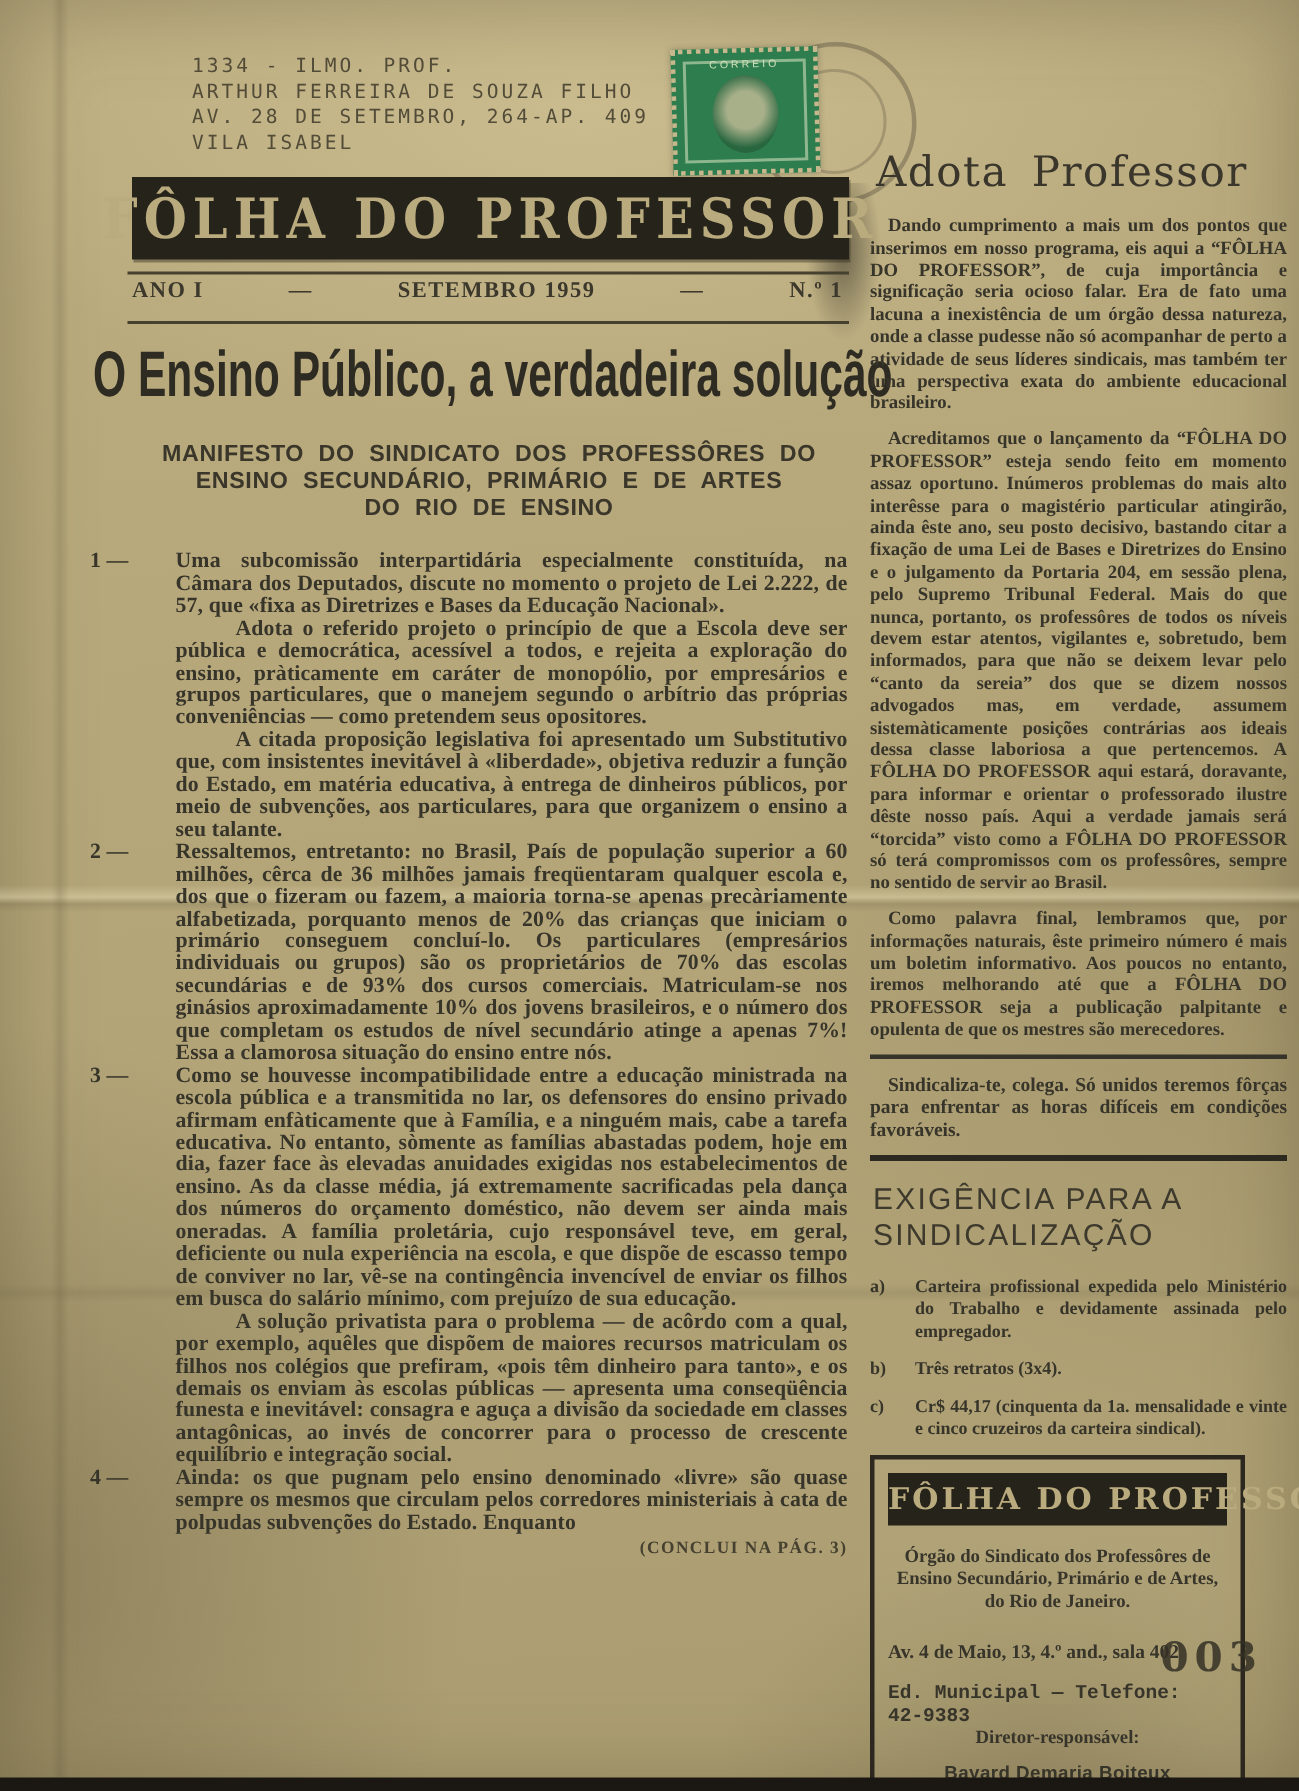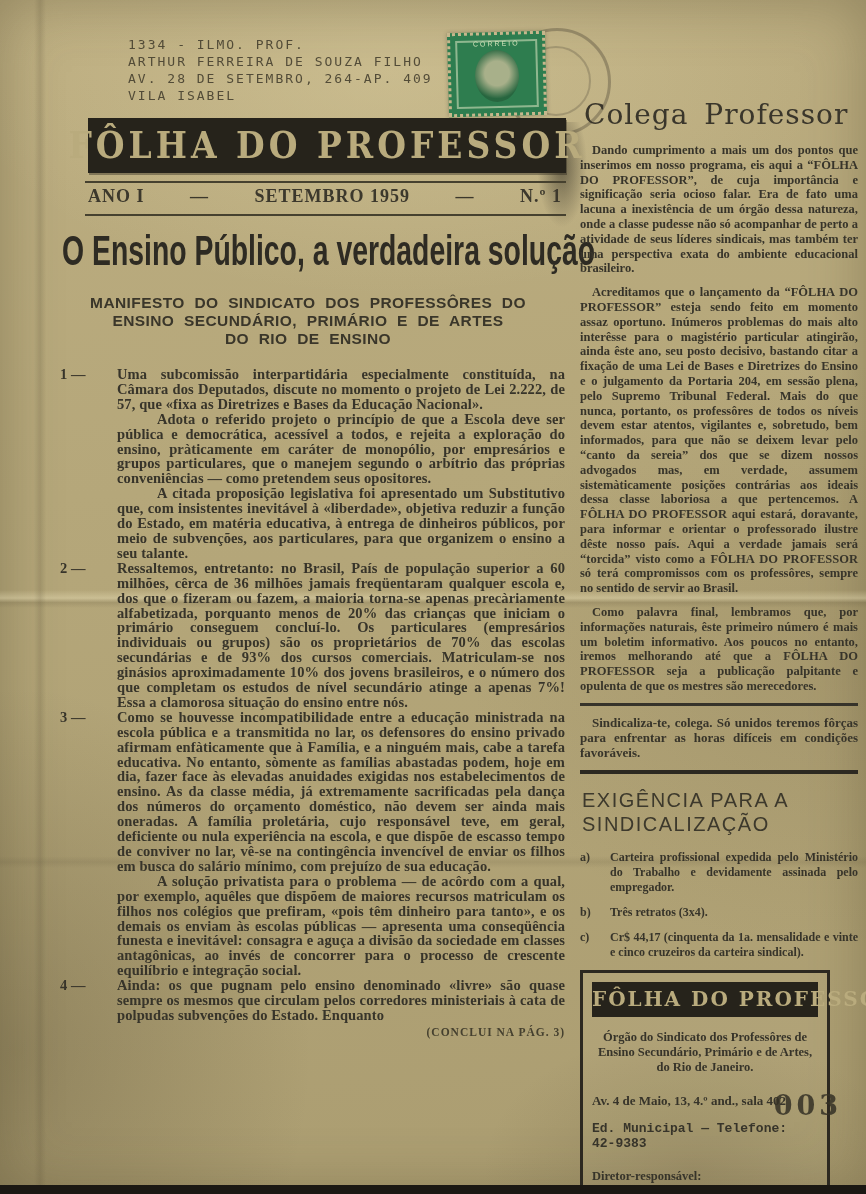--- a/index.html
+++ b/index.html
@@ -45,27 +45,27 @@
 
   
   .masthead { position:absolute; left:88px; top:118px; width:478px; height:55px; background:#26231b;
     display:flex; align-items:center; justify-content:center; box-shadow:1px 2px 0 rgba(40,36,26,0.4); }
   .masthead-title { font-family:"DejaVu Serif", serif; font-weight:bold; font-size:33px;
     letter-spacing:4px; color:#b9ab7d; white-space:nowrap; transform:scaleY(1.12); }
   .rule { position:absolute; left:85px; width:481px; background:#46412f; }
   .rule-a { top:181px; height:2px; }
   .rule-b { top:214px; height:2px; }
   .dateline { position:absolute; left:88px; top:186px; width:474px; display:flex; align-items:center;
-    justify-content:space-between; font-weight:bold; font-size:18px; letter-spacing:1px; color:#3c382c; }
+    justify-content:space-between; font-weight:bold; font-size:15px; letter-spacing:1px; color:#3c382c; }
 
   
   .headline { position:absolute; left:62px; top:226px; white-space:nowrap;
     font-family:"Liberation Sans", sans-serif; font-weight:700; font-size:43px; color:#2e2b23;
     transform:scaleX(0.66); transform-origin:0 50%; letter-spacing:0px; }
-  .subhead { position:absolute; left:78px; top:294px; width:460px; text-align:center;
+  .subhead { position:absolute; left:96px; top:294px; width:460px; text-align:center;
     font-family:"Liberation Sans", sans-serif; font-weight:700; font-size:15.5px; line-height:18px;
     letter-spacing:0.4px; word-spacing:5px; color:#3a362a; }
   .body-left { position:absolute; left:60px; top:367px; width:505px; font-size:14.5px;
     line-height:14.9px; text-align:justify; font-weight:bold; letter-spacing:0.1px; color:#37342a; }
   .item { display:flex; }
   .item-num { width:57px; flex:none; }
   .item-body { flex:1; }
   .item-body p { margin:0; }
   .item-body p.cont { text-indent:40px; }
   .conclusion { text-align:right; font-size:11.5px; letter-spacing:1px; margin-top:2px; color:#45402f; }
@@ -86,21 +86,21 @@
   .req-text { flex:1; text-align:justify; }
 
   
   .info-box { border:3px solid #2c2820; margin-top:6px; width:226px; padding:9px 9px 12px; background:rgba(255,250,220,0.04); }
   .info-banner { background:#26231b; color:#b9ab7d; text-align:center; padding:5px 0 6px;
     font-family:"DejaVu Serif", serif; font-weight:bold; font-size:20px; letter-spacing:2px;
     white-space:nowrap; }
   .info-organ { margin-top:13px; text-align:center; font-size:12.5px; line-height:15px; font-weight:bold; }
   .info-address { margin-top:18px; font-size:13px; font-weight:bold; }
   .info-building { margin-top:12px; font-size:13px; font-weight:bold;font-family:Liberation Mono, monospace; }
-  .info-director { margin-top:18px; font-size:12.5px; font-weight:bold; }
+  .info-director { text-align:center; font-size:12.5px; font-weight:bold; }
   .info-name { margin-top:9px; text-align:center; font-family:"Liberation Sans", sans-serif;
     font-weight:700; font-size:12.5px; letter-spacing:0.3px; }
 
   .page-num { position:absolute; right:24px; top:1090px; font-family:"DejaVu Serif", serif;
     font-weight:bold; font-size:27px; letter-spacing:4px; color:rgba(52,48,36,0.85); }
 </style>
 </head>
 <body>
 
 <div class="page">
@@ -171,21 +171,21 @@
     <div class="item">
       <div class="item-num">4 —</div>
       <div class="item-body">
         <p>Ainda: os que pugnam pelo ensino denominado «livre» são quase sempre os mesmos que circulam pelos corredores ministeriais à cata de polpudas subvenções do Estado. Enquanto</p>
       </div>
     </div>
     <div class="conclusion">(CONCLUI NA PÁG. 3)</div>
   </div>
 
   <div class="col-right">
-    <h2 class="cp-heading">Colega Professor</h2>
+    <h2 class="cp-heading">Adota Professor</h2>
     <div class="ed">
       <p>Dando cumprimento a mais um dos pontos que inserimos em nosso programa, eis aqui a “FÔLHA DO PROFESSOR”, de cuja importância e significação seria ocioso falar. Era de fato uma lacuna a inexistência de um órgão dessa natureza, onde a classe pudesse não só acompanhar de perto a atividade de seus líderes sindicais, mas também ter uma perspectiva exata do ambiente educacional brasileiro.</p>
       <p>Acreditamos que o lançamento da “FÔLHA DO PROFESSOR” esteja sendo feito em momento assaz oportuno. Inúmeros problemas do mais alto interêsse para o magistério particular atingirão, ainda êste ano, seu posto decisivo, bastando citar a fixação de uma Lei de Bases e Diretrizes do Ensino e o julgamento da Portaria 204, em sessão plena, pelo Supremo Tribunal Federal. Mais do que nunca, portanto, os professôres de todos os níveis devem estar atentos, vigilantes e, sobretudo, bem informados, para que não se deixem levar pelo “canto da sereia” dos que se dizem nossos advogados mas, em verdade, assumem sistemàticamente posições contrárias aos ideais dessa classe laboriosa a que pertencemos. A FÔLHA DO PROFESSOR aqui estará, doravante, para informar e orientar o professorado ilustre dêste nosso país. Aqui a verdade jamais será “torcida” visto como a FÔLHA DO PROFESSOR só terá compromissos com os professôres, sempre no sentido de servir ao Brasil.</p>
       <p>Como palavra final, lembramos que, por informações naturais, êste primeiro número é mais um boletim informativo. Aos poucos no entanto, iremos melhorando até que a FÔLHA DO PROFESSOR seja a publicação palpitante e opulenta de que os mestres são merecedores.</p>
     </div>
     <div class="thin-rule"></div>
     <p class="cta">Sindicaliza-te, colega. Só unidos teremos fôrças para enfrentar as horas difíceis em condições favoráveis.</p>
     <div class="thick-rule"></div>
 
     <h3 class="req-heading">EXIGÊNCIA PARA A

